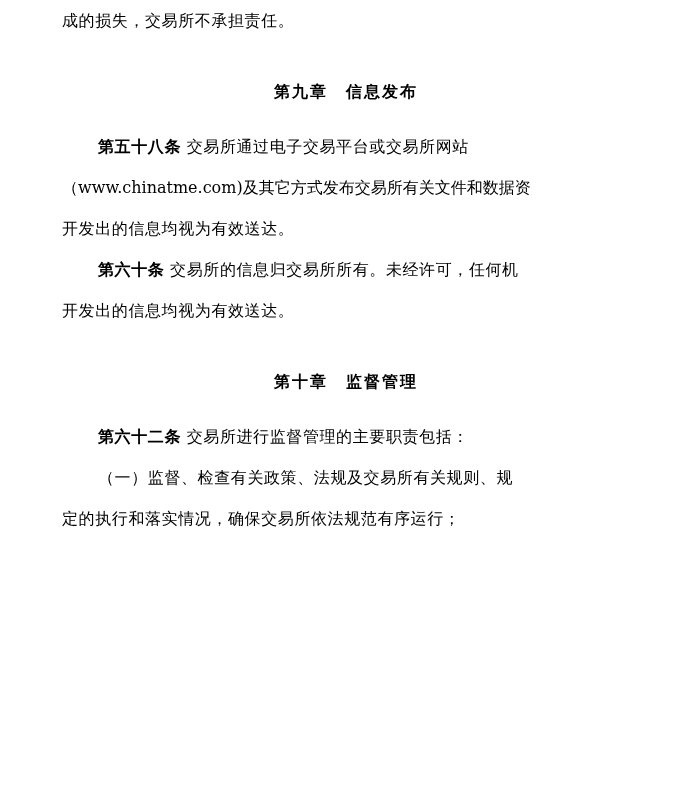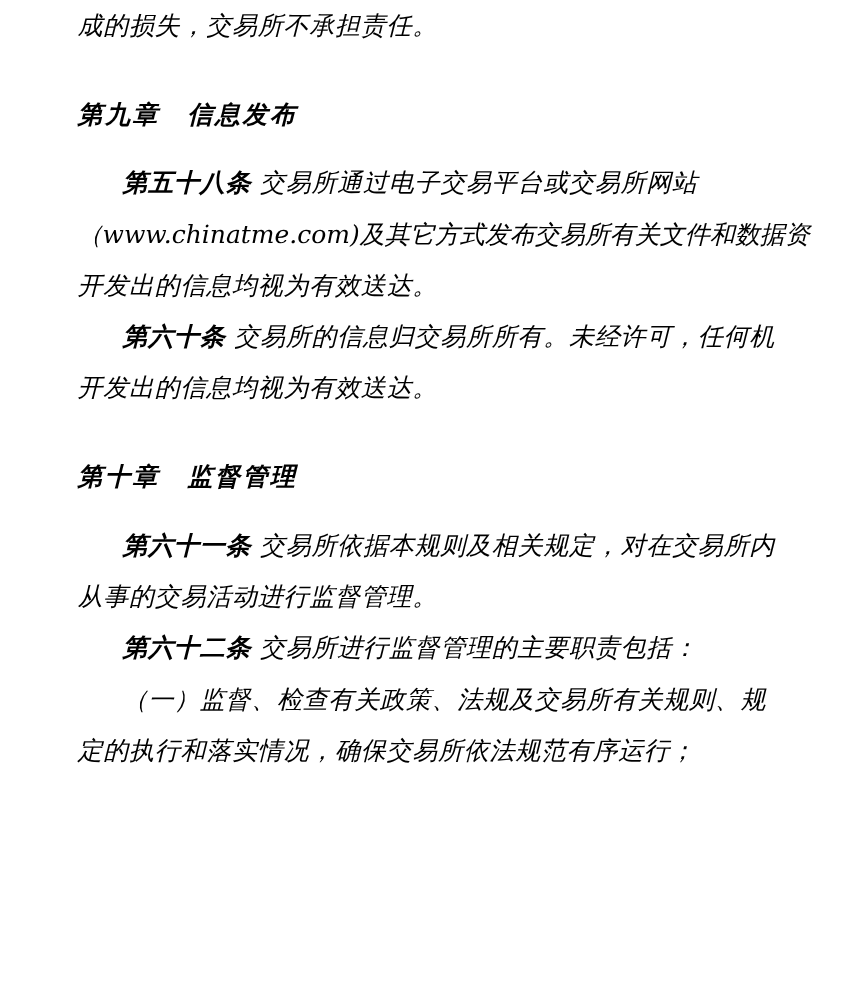--- a/index.html
+++ b/index.html
@@ -15,31 +15,30 @@
     overflow: hidden;
   }
   .page {
     position: relative;
     width: 692px;
     height: 785px;
     box-sizing: border-box;
     padding: 0 62px;
   }
   .line {
-    font-size: 20px;
+    font-size: 16px;
     line-height: 41px;
     letter-spacing: 0.6px;
     white-space: pre;
-    font-style: italic;
   }
   .para-first {
     text-indent: 36px;
   }
   .heading {
-    text-align: left;
+    text-align: center;
     font-weight: bold;
     letter-spacing: 2px;
   }
   .bold {
     font-weight: bold;
   }
   .spacer-sm { height: 14px; }
   .spacer-md { height: 30px; }
   .latin {
     font-family: "DejaVu Serif", "Liberation Serif", serif;
@@ -72,24 +71,20 @@
     <div class="line para-first"><span class="bold">第六十条</span><span> 交易所的信息归交易所所有。未经许可，任何机</span></div>
     <div class="line">开发出的信息均视为有效送达。</div>
   </div>
 
   <div class="spacer-md"></div>
 
   <div class="line heading">第十章　监督管理</div>
 
   <div class="spacer-sm"></div>
 
-  <div>
-    <div class="line para-first"><span class="bold">第六十一条</span><span> 交易所依据本规则及相关规定，对在交易所内</span></div>
-    <div class="line">从事的交易活动进行监督管理。</div>
-  </div>
 
   <div>
     <div class="line para-first"><span class="bold">第六十二条</span><span> 交易所进行监督管理的主要职责包括：</span></div>
   </div>
 
   <div>
     <div class="line para-first">（一）监督、检查有关政策、法规及交易所有关规则、规</div>
     <div class="line">定的执行和落实情况，确保交易所依法规范有序运行；</div>
   </div>
 

